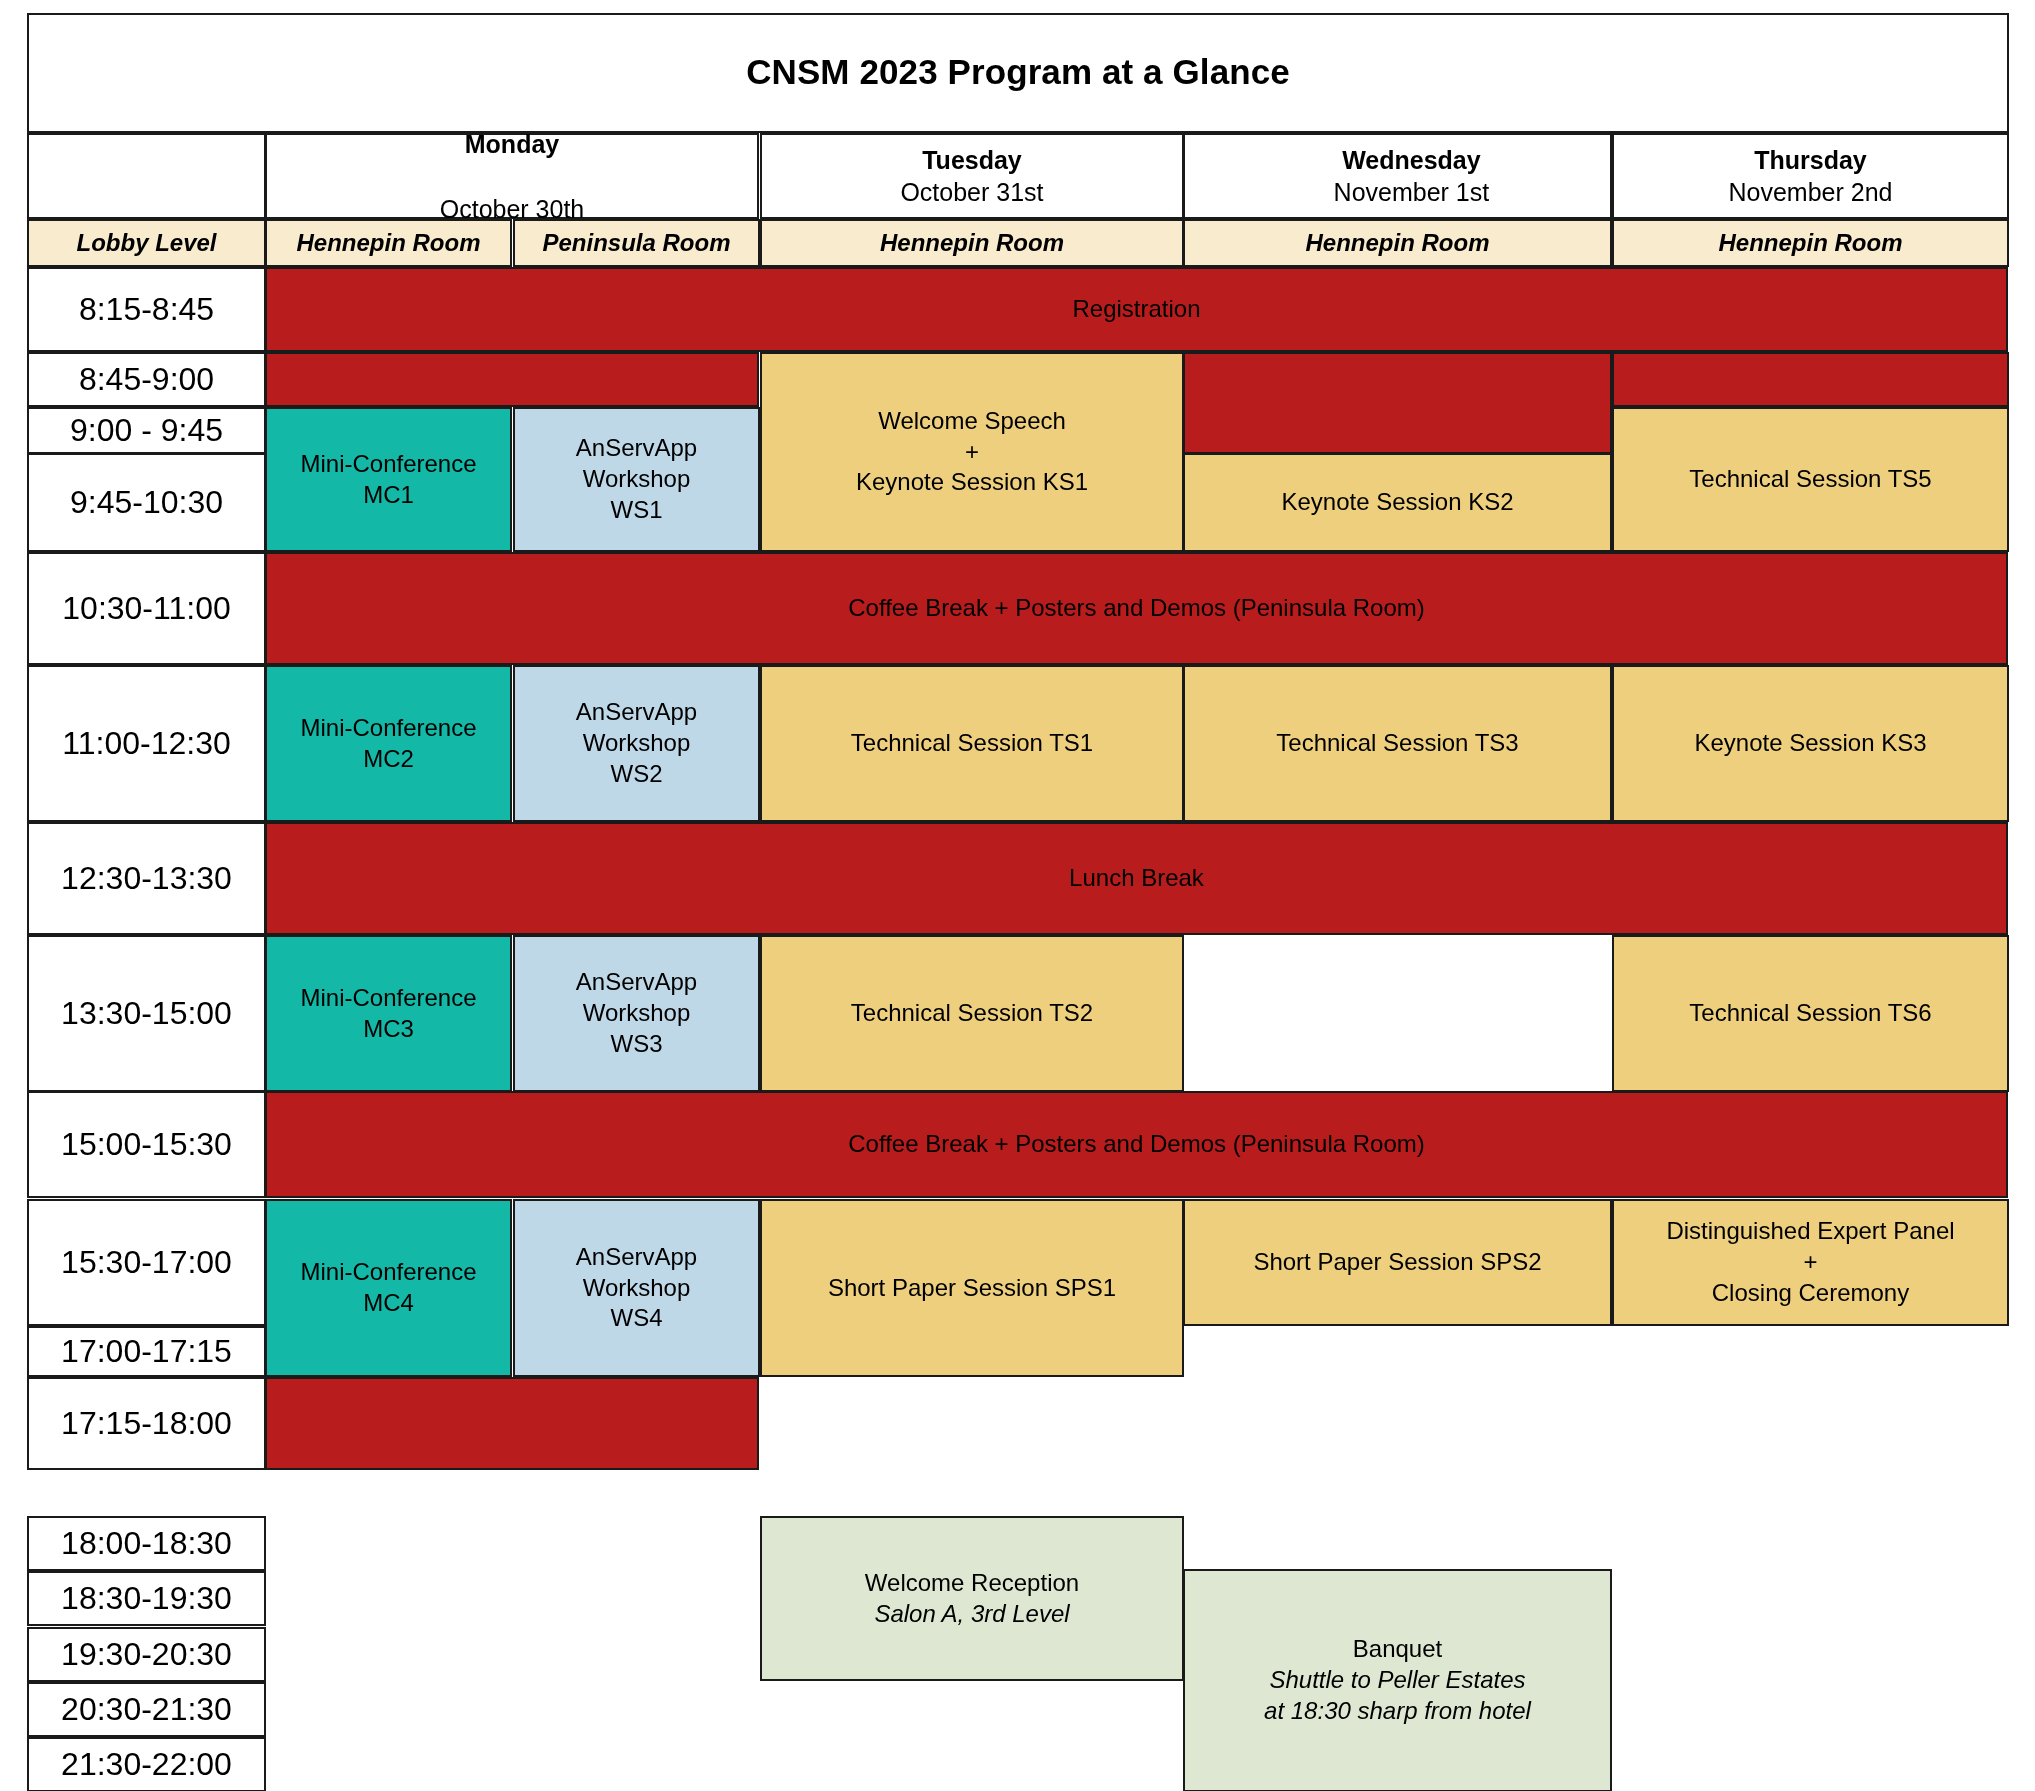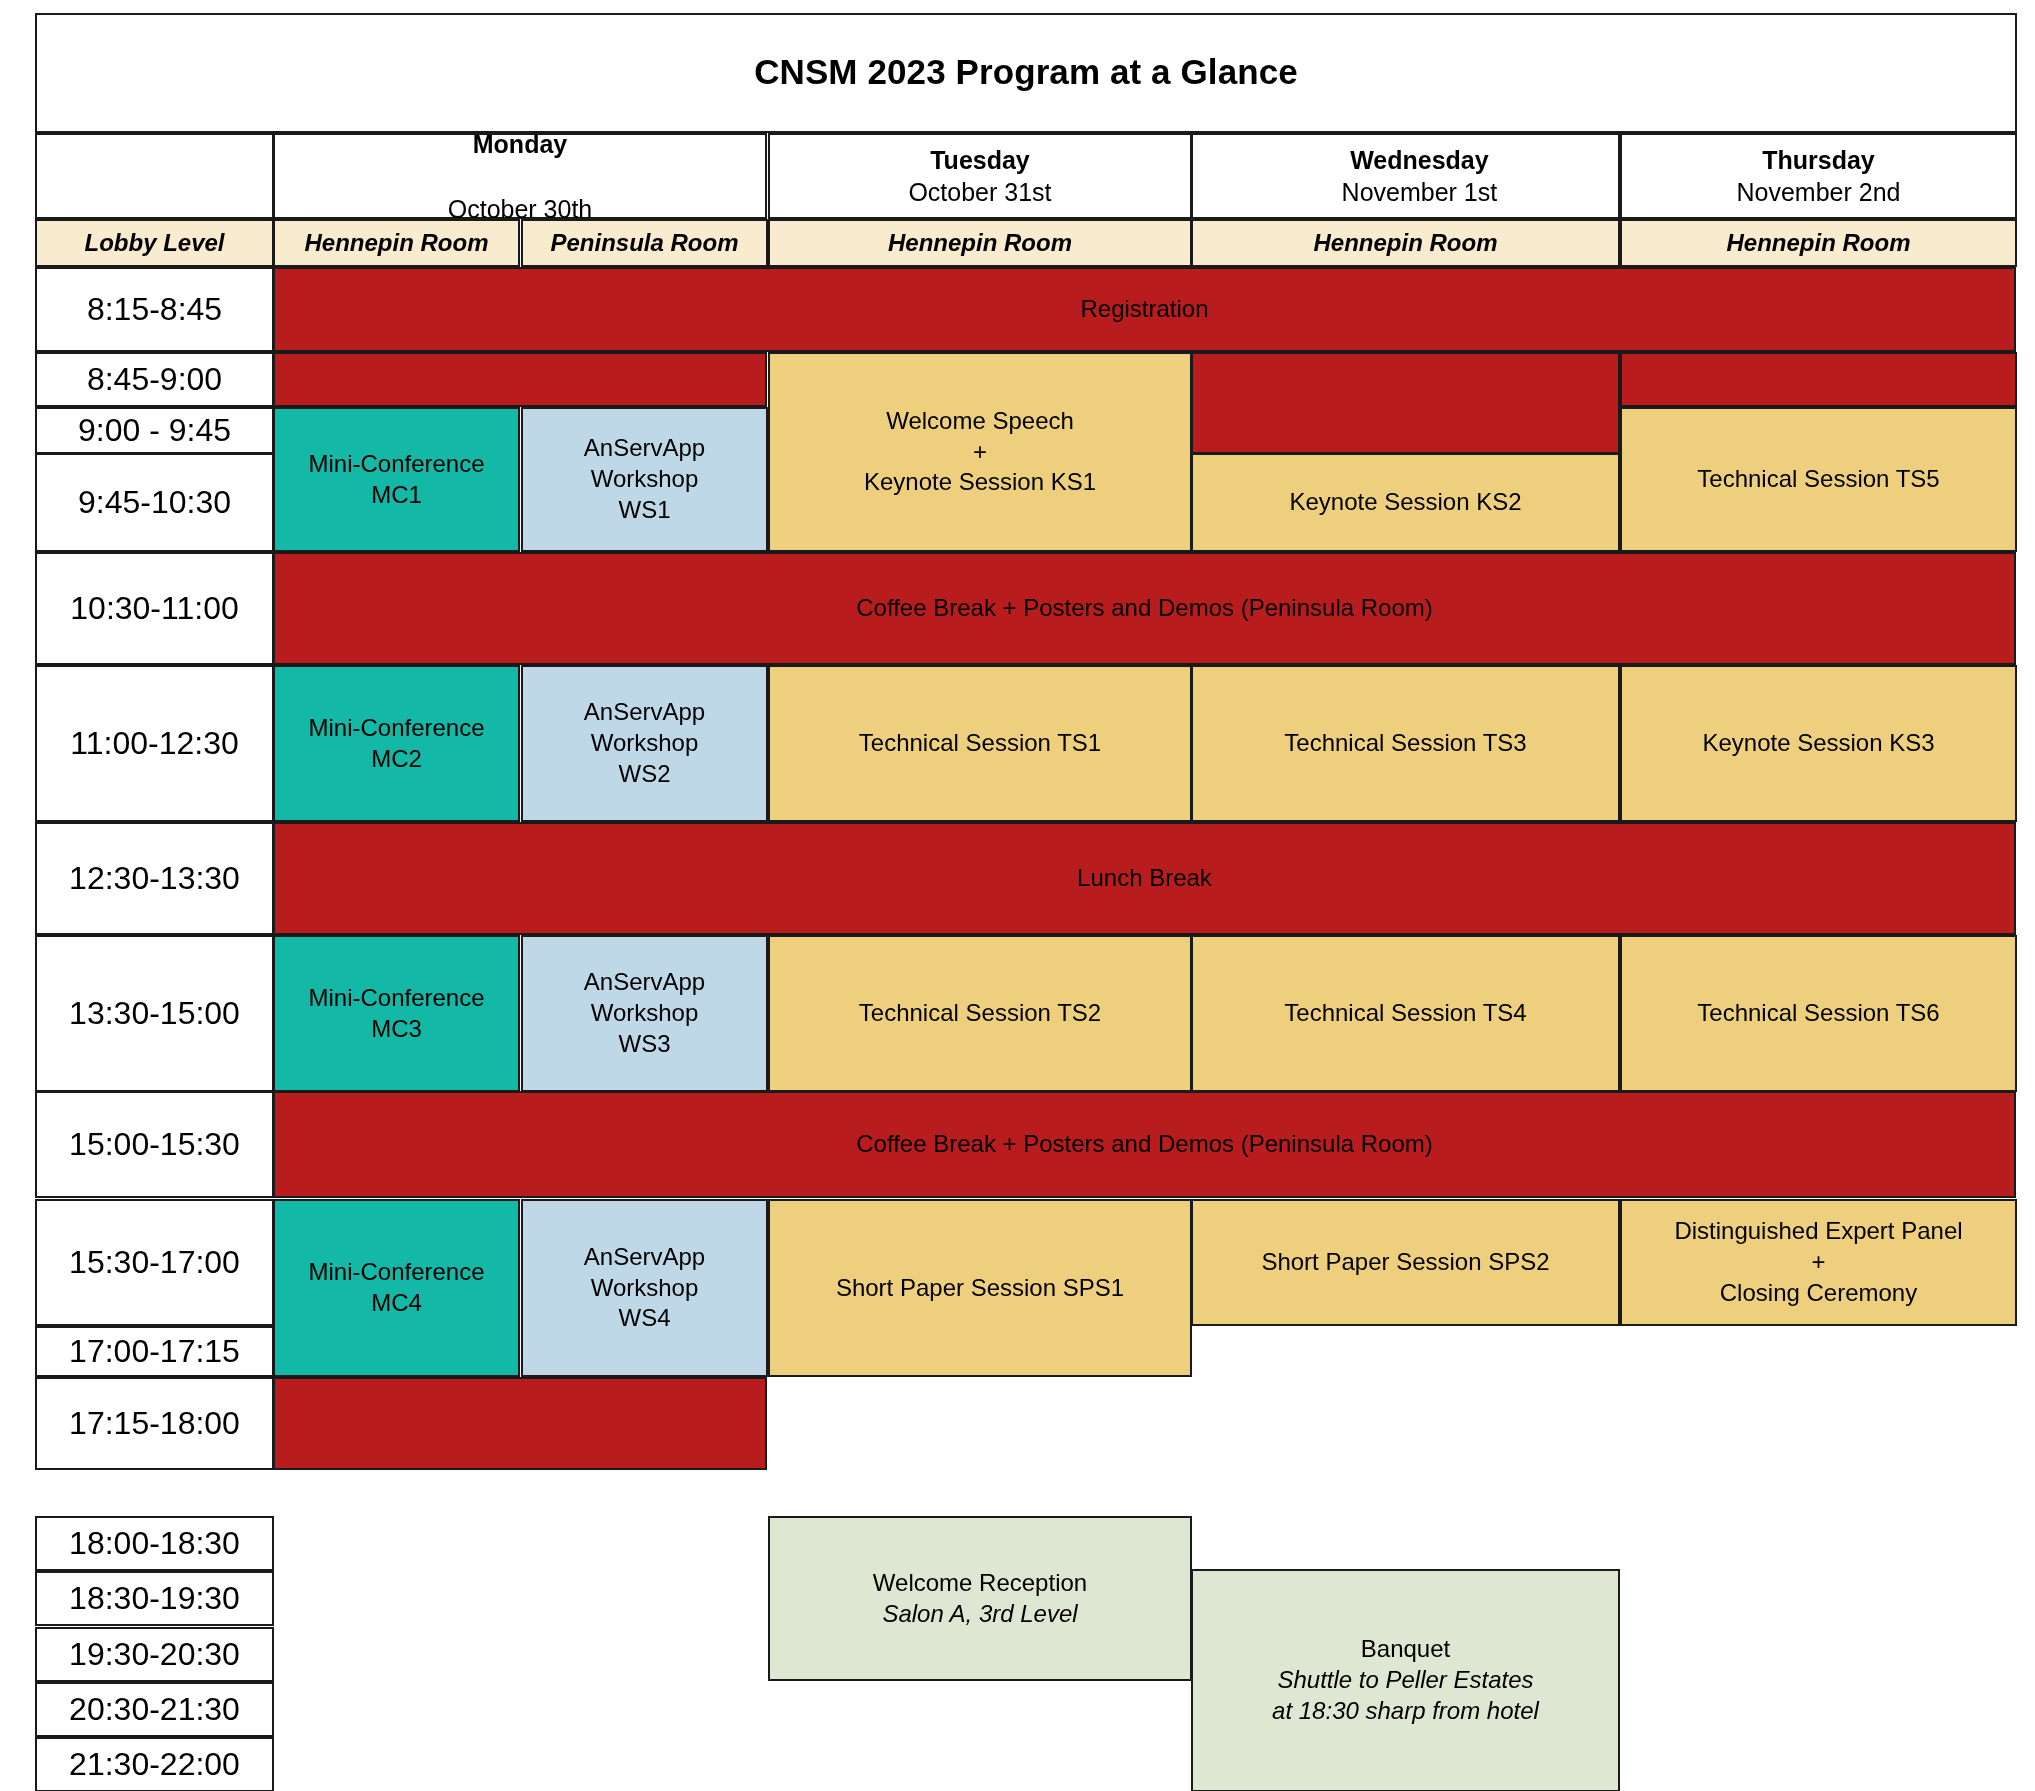--- a/index.html
+++ b/index.html
@@ -20,21 +20,20 @@
     display: flex;
     align-items: center;
     justify-content: center;
     text-align: center;
     line-height: 1.28;
     color: #000000;
     font-size: 24px;
     padding: 1.4px 4.2px;
     white-space: pre-line;
     background: #ffffff;
-    margin-left: 8px;
   }
 
   .title-cell {
     font-size: 35px;
     font-weight: bold;
     letter-spacing: 0.1px;
   }
 
   .day-head { font-size: 25px; }
   .day-head .dname { font-weight: bold; display: block; }
@@ -163,21 +162,20 @@
   <div class="cell mc" style="left:265px; top:935px; width:247px; height:157px; flex-direction:column;">
     <span>Mini-Conference</span>
     <span>MC3</span>
   </div>
   <div class="cell ws" style="left:513px; top:935px; width:247px; height:157px; flex-direction:column;">
     <span>AnServApp</span>
     <span>Workshop</span>
     <span>WS3</span>
   </div>
   <div class="cell gold" style="left:760px; top:935px; width:424px; height:157px;">Technical Session TS2</div>
-  <div class="cell gold" style="left:1183px; top:935px; width:429px; height:157px;">Technical Session TS4</div>
   <div class="cell gold" style="left:1612px; top:935px; width:397px; height:157px;">Technical Session TS6</div>
 
   <div class="cell plain" style="left:265px; top:1091px; width:1743px; height:107px;">Coffee Break + Posters and Demos (Peninsula Room)</div>
 
   <div class="cell mc" style="left:265px; top:1199px; width:247px; height:178px; flex-direction:column;">
     <span>Mini-Conference</span>
     <span>MC4</span>
   </div>
   <div class="cell ws" style="left:513px; top:1199px; width:247px; height:178px; flex-direction:column;">
     <span>AnServApp</span>

